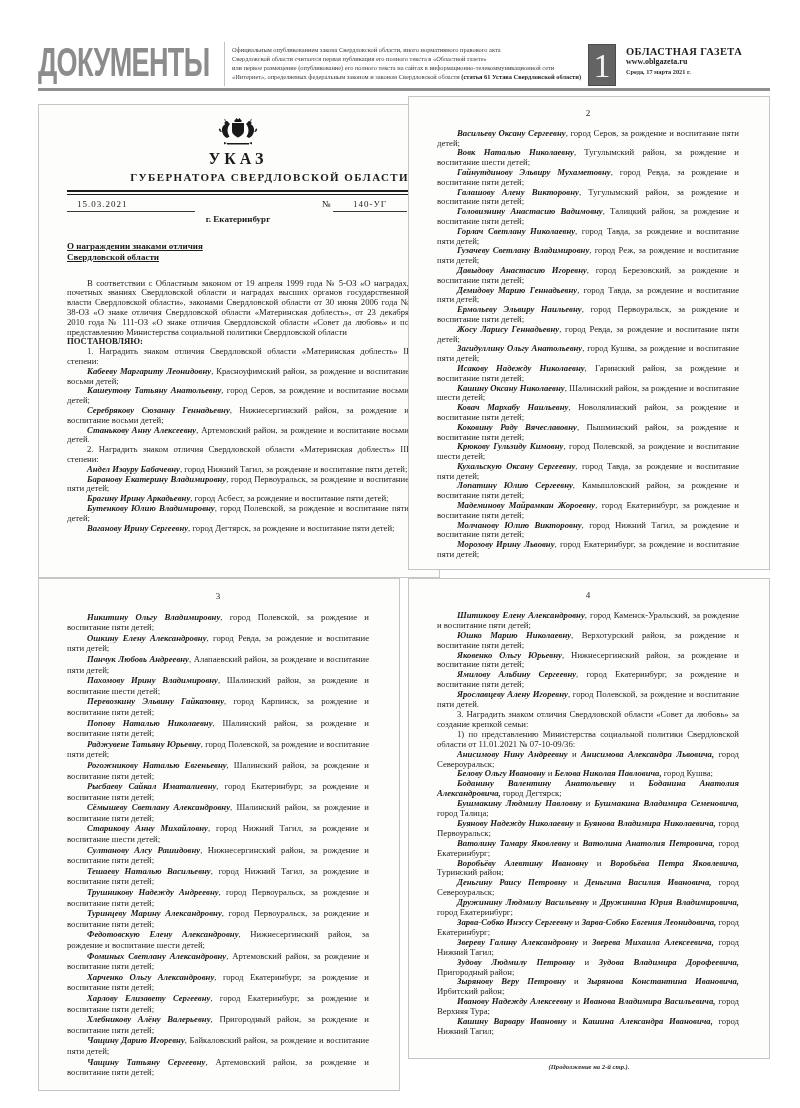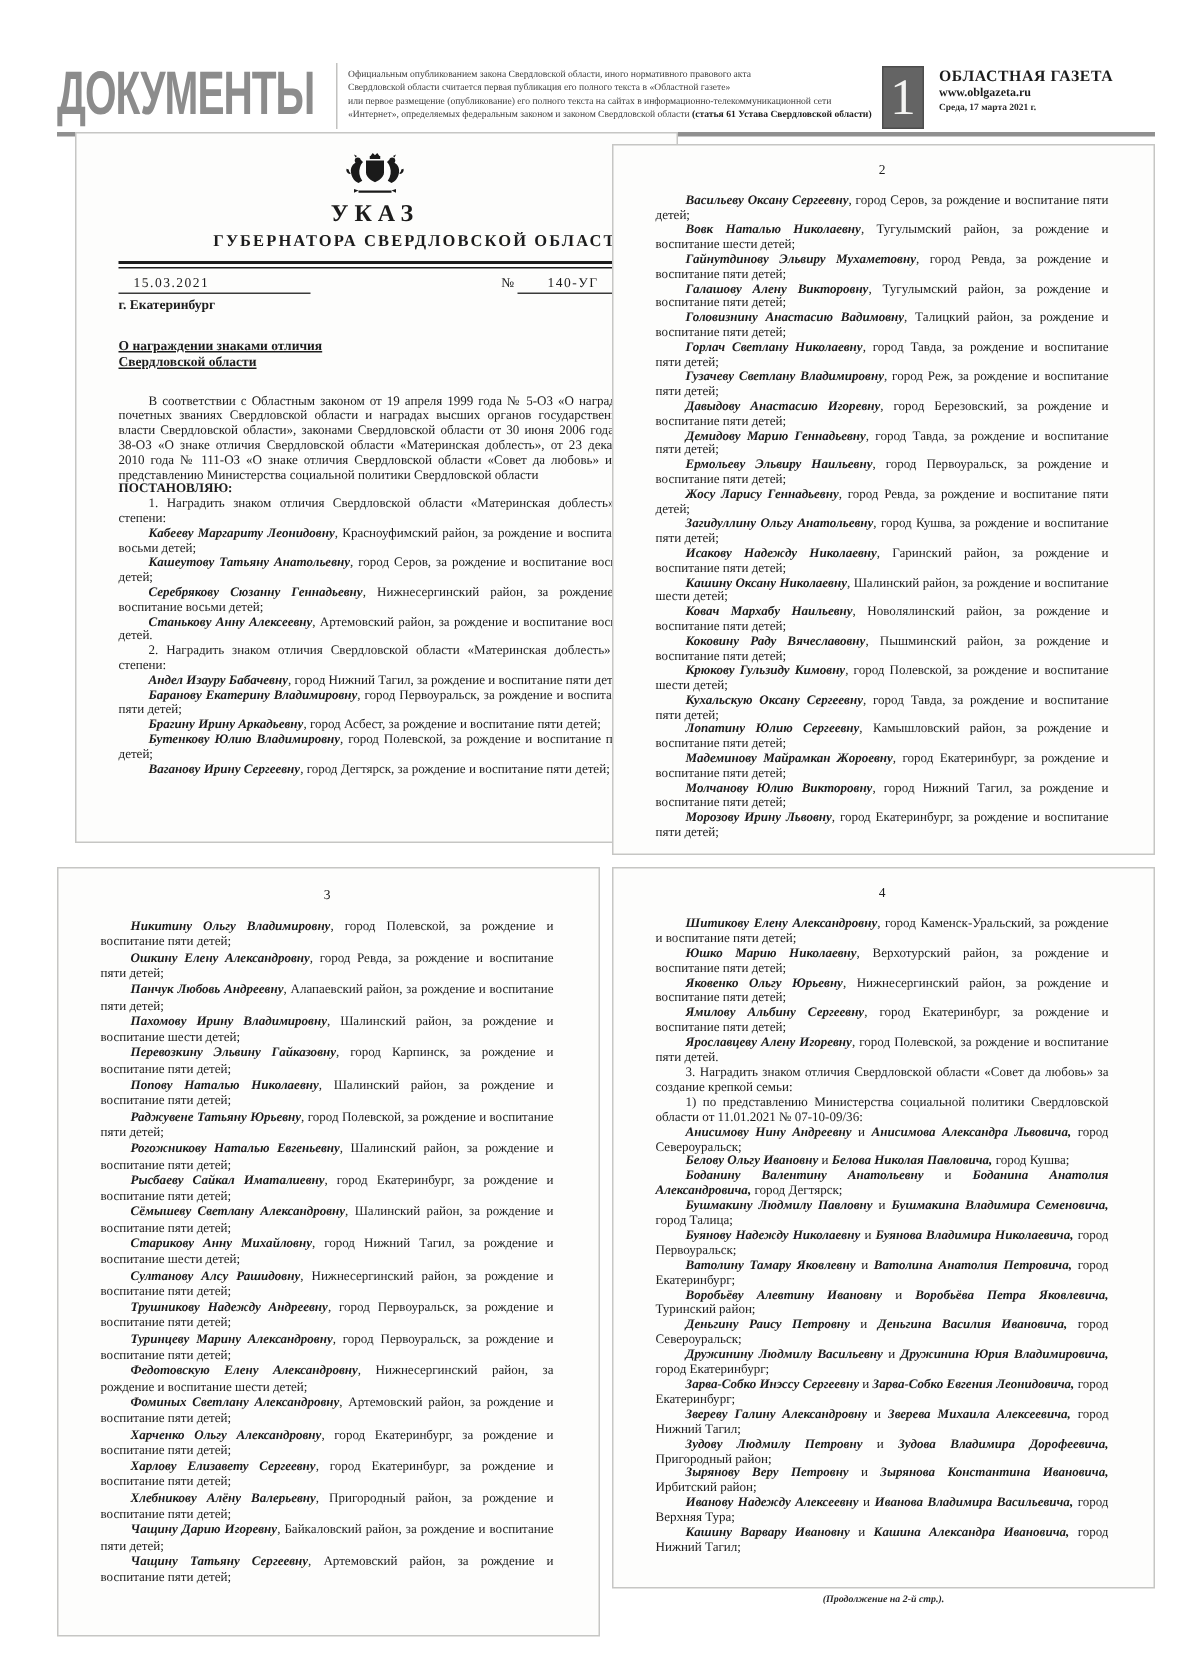--- a/index.html
+++ b/index.html
@@ -19,36 +19,36 @@
               font-family:"Liberation Serif",serif;border:1px solid #4c4c4c;box-sizing:border-box;}
   .paper-info{position:absolute;left:588px;top:6px;width:120px;}
   .paper-name{font-size:10.5px;font-weight:bold;letter-spacing:0.4px;white-space:nowrap;}
   .paper-site{font-size:8px;font-weight:bold;margin-top:0;}
   .paper-date{font-size:6.3px;font-weight:bold;margin-top:2px;color:#2a2a2a;}
   .header-rule{position:absolute;left:38px;top:88px;width:732px;height:3px;background:#909090;}
 
   
   .sheet{position:absolute;background:#fdfdfc;border:1px solid #c6c6c4;box-sizing:border-box;
          padding:10px 30px 8px 28px;overflow:hidden;font-size:8.7px;line-height:9.8px;}
-  .sheet--1{left:38px;top:88px;width:402px;height:474px;margin-left:12px;}
+  .sheet--1{left:38px;top:104px;width:402px;height:474px;}
   .sheet--2{left:408px;top:96px;width:362px;height:474px;}
   .sheet--3{left:38px;top:578px;width:362px;height:513px;line-height:10.6px;}
   .sheet--4{left:408px;top:578px;width:362px;height:481px;line-height:9.9px;}
 
   .sheet-num{text-align:center;margin:2px 0 10px;font-size:9px;}
 
   .emblem{display:block;margin:2px auto 3px;}
   .ukaz-title{text-align:center;font-weight:bold;font-size:16px;line-height:17px;letter-spacing:4px;margin:1px 0 4px;}
   .ukaz-sub{text-align:right;font-weight:bold;font-size:11px;line-height:12px;letter-spacing:1.4px;margin:0 0 7px;}
   .dbl-rule{border-top:2.5px solid #1c1c1c;border-bottom:1px solid #1c1c1c;height:2px;margin:0 0 5px;}
   .date-row{display:flex;justify-content:space-between;align-items:flex-end;font-size:9px;margin:0 0 3px;}
   .date-cell{display:inline-block;width:118px;border-bottom:1px solid #3a3a3a;padding:0 0 1px 10px;letter-spacing:1px;}
   .num-cell{display:inline-block;padding-right:2px;}
   .num-u{display:inline-block;width:74px;border-bottom:1px solid #3a3a3a;text-align:center;letter-spacing:1px;padding-bottom:1px;}
-  .city{text-align:left;font-weight:bold;font-size:9px;margin:3px 0 16px;}
+  .city{text-align:center;font-weight:bold;font-size:9px;margin:3px 0 16px;}
   .subject{text-align:left;font-weight:bold;font-size:9px;line-height:11px;margin:0 0 16px;text-decoration:underline;}
 
   .para{margin:0;text-align:justify;}
   .indent{text-indent:20px;}
   .bold{font-weight:bold;}
   .entry{margin:0;text-align:justify;text-indent:20px;}
   .nm{font-weight:bold;font-style:italic;}
 
   .cont-note{position:absolute;left:408px;top:1063px;width:362px;text-align:center;
              font-size:6.6px;font-weight:bold;font-style:italic;color:#2a2a2a;}
@@ -162,20 +162,21 @@
         <p class="entry"><b class="nm">Панчук Любовь Андреевну</b>, Алапаевский район, за рождение и воспитание пяти детей;</p>
         <p class="entry"><b class="nm">Пахомову Ирину Владимировну</b>, Шалинский район, за рождение и воспитание шести детей;</p>
         <p class="entry"><b class="nm">Перевозкину Эльвину Гайказовну</b>, город Карпинск, за рождение и воспитание пяти детей;</p>
         <p class="entry"><b class="nm">Попову Наталью Николаевну</b>, Шалинский район, за рождение и воспитание пяти детей;</p>
         <p class="entry"><b class="nm">Раджувене Татьяну Юрьевну</b>, город Полевской, за рождение и воспитание пяти детей;</p>
         <p class="entry"><b class="nm">Рогожникову Наталью Евгеньевну</b>, Шалинский район, за рождение и воспитание пяти детей;</p>
         <p class="entry"><b class="nm">Рысбаеву Сайкал Иматалиевну</b>, город Екатеринбург, за рождение и воспитание пяти детей;</p>
         <p class="entry"><b class="nm">Сёмышеву Светлану Александровну</b>, Шалинский район, за рождение и воспитание пяти детей;</p>
         <p class="entry"><b class="nm">Старикову Анну Михайловну</b>, город Нижний Тагил, за рождение и воспитание шести детей;</p>
         <p class="entry"><b class="nm">Султанову Алсу Рашидовну</b>, Нижнесергинский район, за рождение и воспитание пяти детей;</p>
+        <p class="entry"><b class="nm">Тешаеву Наталью Васильевну</b>, город Нижний Тагил, за рождение и воспитание пяти детей;</p>
         <p class="entry"><b class="nm">Трушникову Надежду Андреевну</b>, город Первоуральск, за рождение и воспитание пяти детей;</p>
         <p class="entry"><b class="nm">Туринцеву Марину Александровну</b>, город Первоуральск, за рождение и воспитание пяти детей;</p>
         <p class="entry"><b class="nm">Федотовскую Елену Александровну</b>, Нижнесергинский район, за рождение и воспитание шести детей;</p>
         <p class="entry"><b class="nm">Фоминых Светлану Александровну</b>, Артемовский район, за рождение и воспитание пяти детей;</p>
         <p class="entry"><b class="nm">Харченко Ольгу Александровну</b>, город Екатеринбург, за рождение и воспитание пяти детей;</p>
         <p class="entry"><b class="nm">Харлову Елизавету Сергеевну</b>, город Екатеринбург, за рождение и воспитание пяти детей;</p>
         <p class="entry"><b class="nm">Хлебникову Алёну Валерьевну</b>, Пригородный район, за рождение и воспитание пяти детей;</p>
         <p class="entry"><b class="nm">Чащину Дарию Игоревну</b>, Байкаловский район, за рождение и воспитание пяти детей;</p>
         <p class="entry"><b class="nm">Чащину Татьяну Сергеевну</b>, Артемовский район, за рождение и воспитание пяти детей;</p>
       </div>

